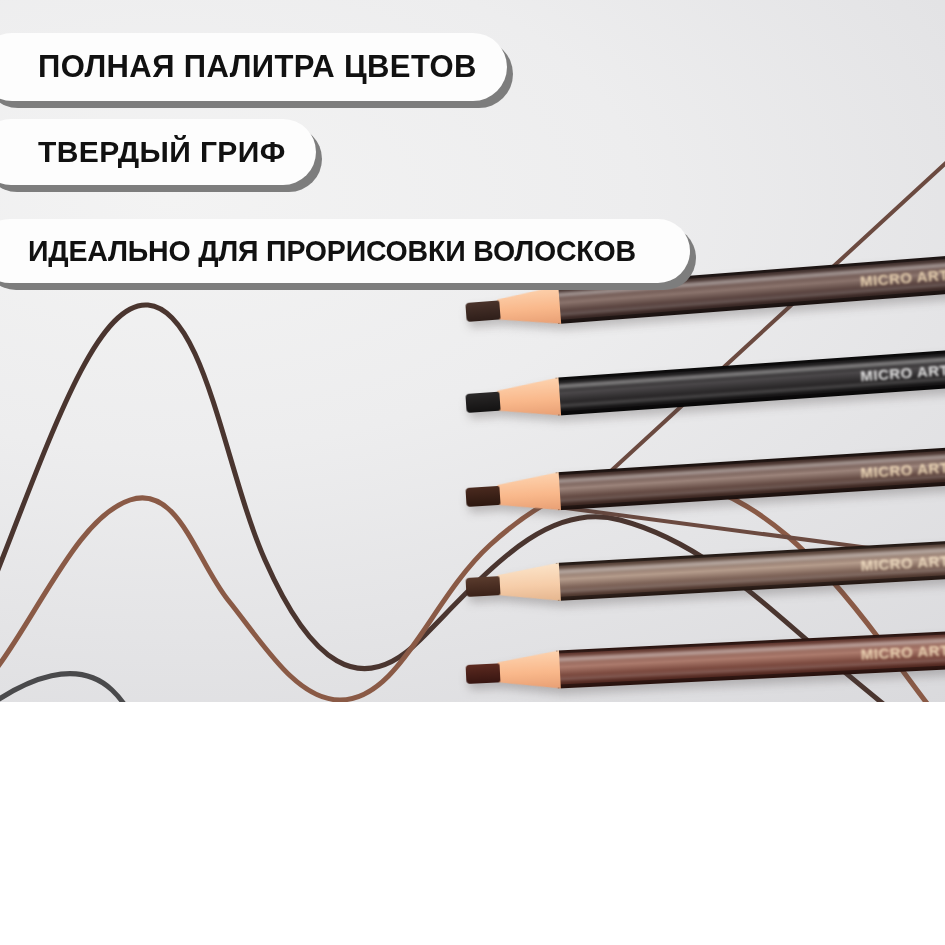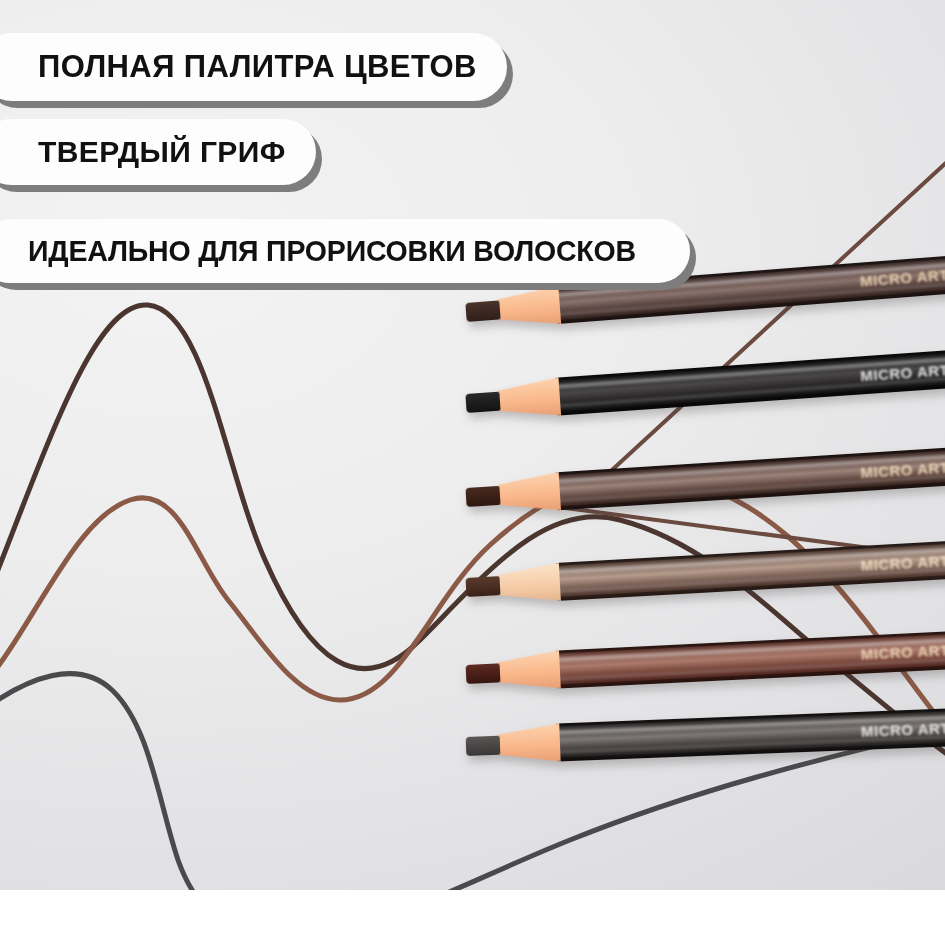--- a/index.html
+++ b/index.html
@@ -1,20 +1,20 @@
 <!DOCTYPE html>
 <html><head>
 <meta charset="utf-8">
 <title>Brow Pencils Promo</title>
 <style>
   html,body{margin:0;padding:0;background:#fff;}
   *{box-sizing:border-box;}
   #stage{
     position:relative;
-    width:945px;height:890px;
+    width:945px;height:702px;
     overflow:hidden;
     font-family:"Liberation Sans","DejaVu Sans",sans-serif;
     background:
       radial-gradient(130% 95% at 18% 28%, #f3f3f3 0%, #ededee 38%, #e4e4e6 66%, #d9d9dc 100%);
   }
   
   #swashes{position:absolute;inset:0;width:945px;height:945px;}
   
   .pencil{
     position:absolute;

